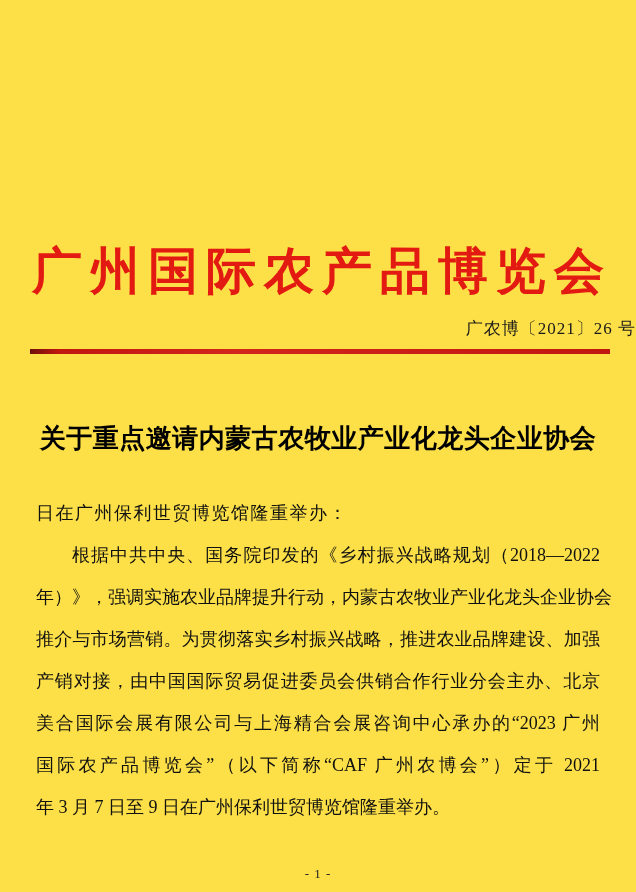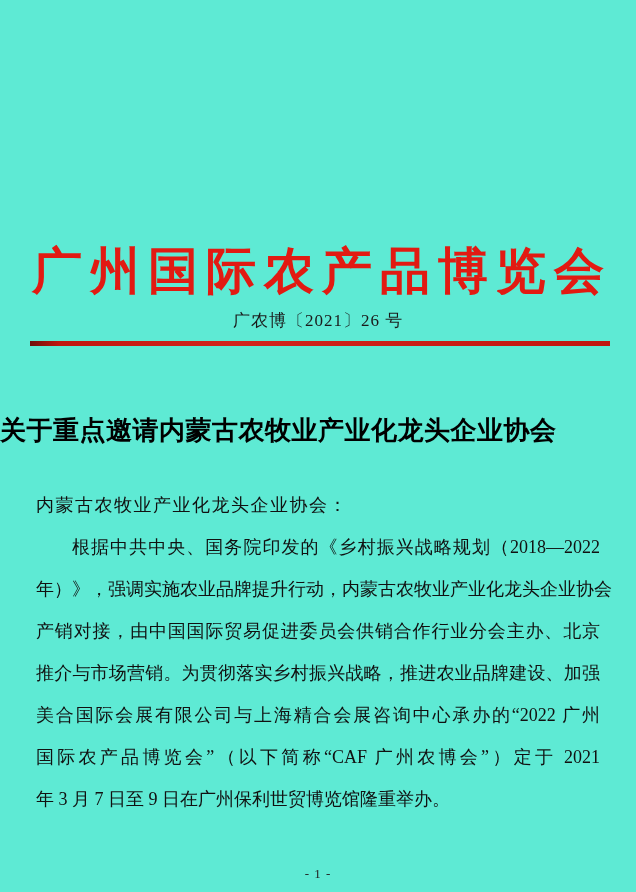--- a/index.html
+++ b/index.html
@@ -1,50 +1,51 @@
 <!DOCTYPE html>
 <html><head>
 <meta charset="utf-8">
 <style>
   html, body { margin: 0; padding: 0; background: #ffffff; }
   .page {
     position: relative;
     width: 636px;
     height: 892px;
-    background: #5eead4;
+    background: #fde047;
     overflow: hidden;
     font-family: "Liberation Serif", "DejaVu Serif", serif;
     color: #000;
   }
   .masthead {
     margin: 243px 32px 0 32px;
     font-size: 50px;
     font-weight: bold;
     line-height: 56px;
     color: #e21a12;
     text-align: justify;
     text-align-last: justify;
     white-space: nowrap;
     font-family: "Liberation Serif", "DejaVu Serif", serif;
   }
   .doc-number {
-    margin-top: 11px;
-    text-align: center;
+    margin-top: 19px;
+    text-align: right;
     font-size: 17px;
     line-height: 22px;
     letter-spacing: 1px;
     color: #1a1a1a;
   }
   .red-rule {
     height: 5px;
     margin: 9px 26px 0 30px;
     background: linear-gradient(90deg, #6e0f0a 0%, #c0170f 5%, #d2251c 35%, #c0170f 100%);
   }
   .doc-title {
     margin-top: 64px;
+    text-align: center;
     font-family: "Liberation Sans", "DejaVu Sans", sans-serif;
     font-weight: bold;
     font-size: 26px;
     line-height: 40px;
     letter-spacing: 0.5px;
     white-space: nowrap;
   }
   .body-block {
     margin: 34px 36px 0 36px;
     font-size: 18px;
@@ -84,25 +85,25 @@
 
   <div class="doc-number">广农博〔2021〕26 号</div>
 
   <div class="red-rule"></div>
 
   <div class="doc-title">
     <div>关于重点邀请内蒙古农牧业产业化龙头企业协会</div>
   </div>
 
   <div class="body-block">
-    <div class="salutation">内蒙古农牧业产业化龙头企业协会：</div>
+    <div class="salutation">日在广州保利世贸博览馆隆重举办：</div>
     <div class="body-line indent">根据中共中央、国务院印发的《乡村振兴战略规划（2018—2022</div>
     <div class="body-line">年）》，强调实施农业品牌提升行动，内蒙古农牧业产业化龙头企业协会</div>
+    <div class="body-line">推介与市场营销。为贯彻落实乡村振兴战略，推进农业品牌建设、加强</div>
     <div class="body-line">产销对接，由中国国际贸易促进委员会供销合作行业分会主办、北京</div>
-    <div class="body-line">推介与市场营销。为贯彻落实乡村振兴战略，推进农业品牌建设、加强</div>
-    <div class="body-line">美合国际会展有限公司与上海精合会展咨询中心承办的“2022 广州</div>
+    <div class="body-line">美合国际会展有限公司与上海精合会展咨询中心承办的“2023 广州</div>
     <div class="body-line">国际农产品博览会”（以下简称“CAF 广州农博会”）定于 2021</div>
     <div class="body-line last">年 3 月 7 日至 9 日在广州保利世贸博览馆隆重举办。</div>
   </div>
 
   <div class="footer-pagenum">- 1 -</div>
 
 </div>
 
 </body></html>

